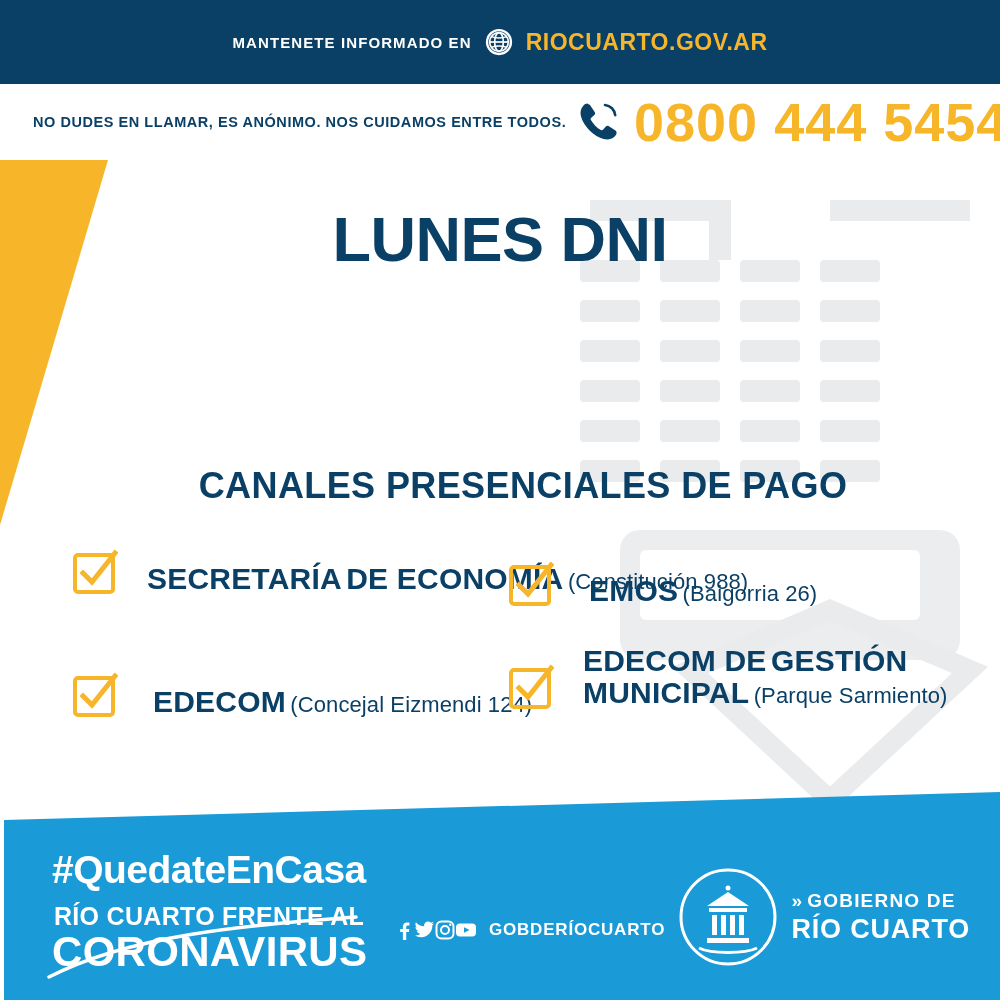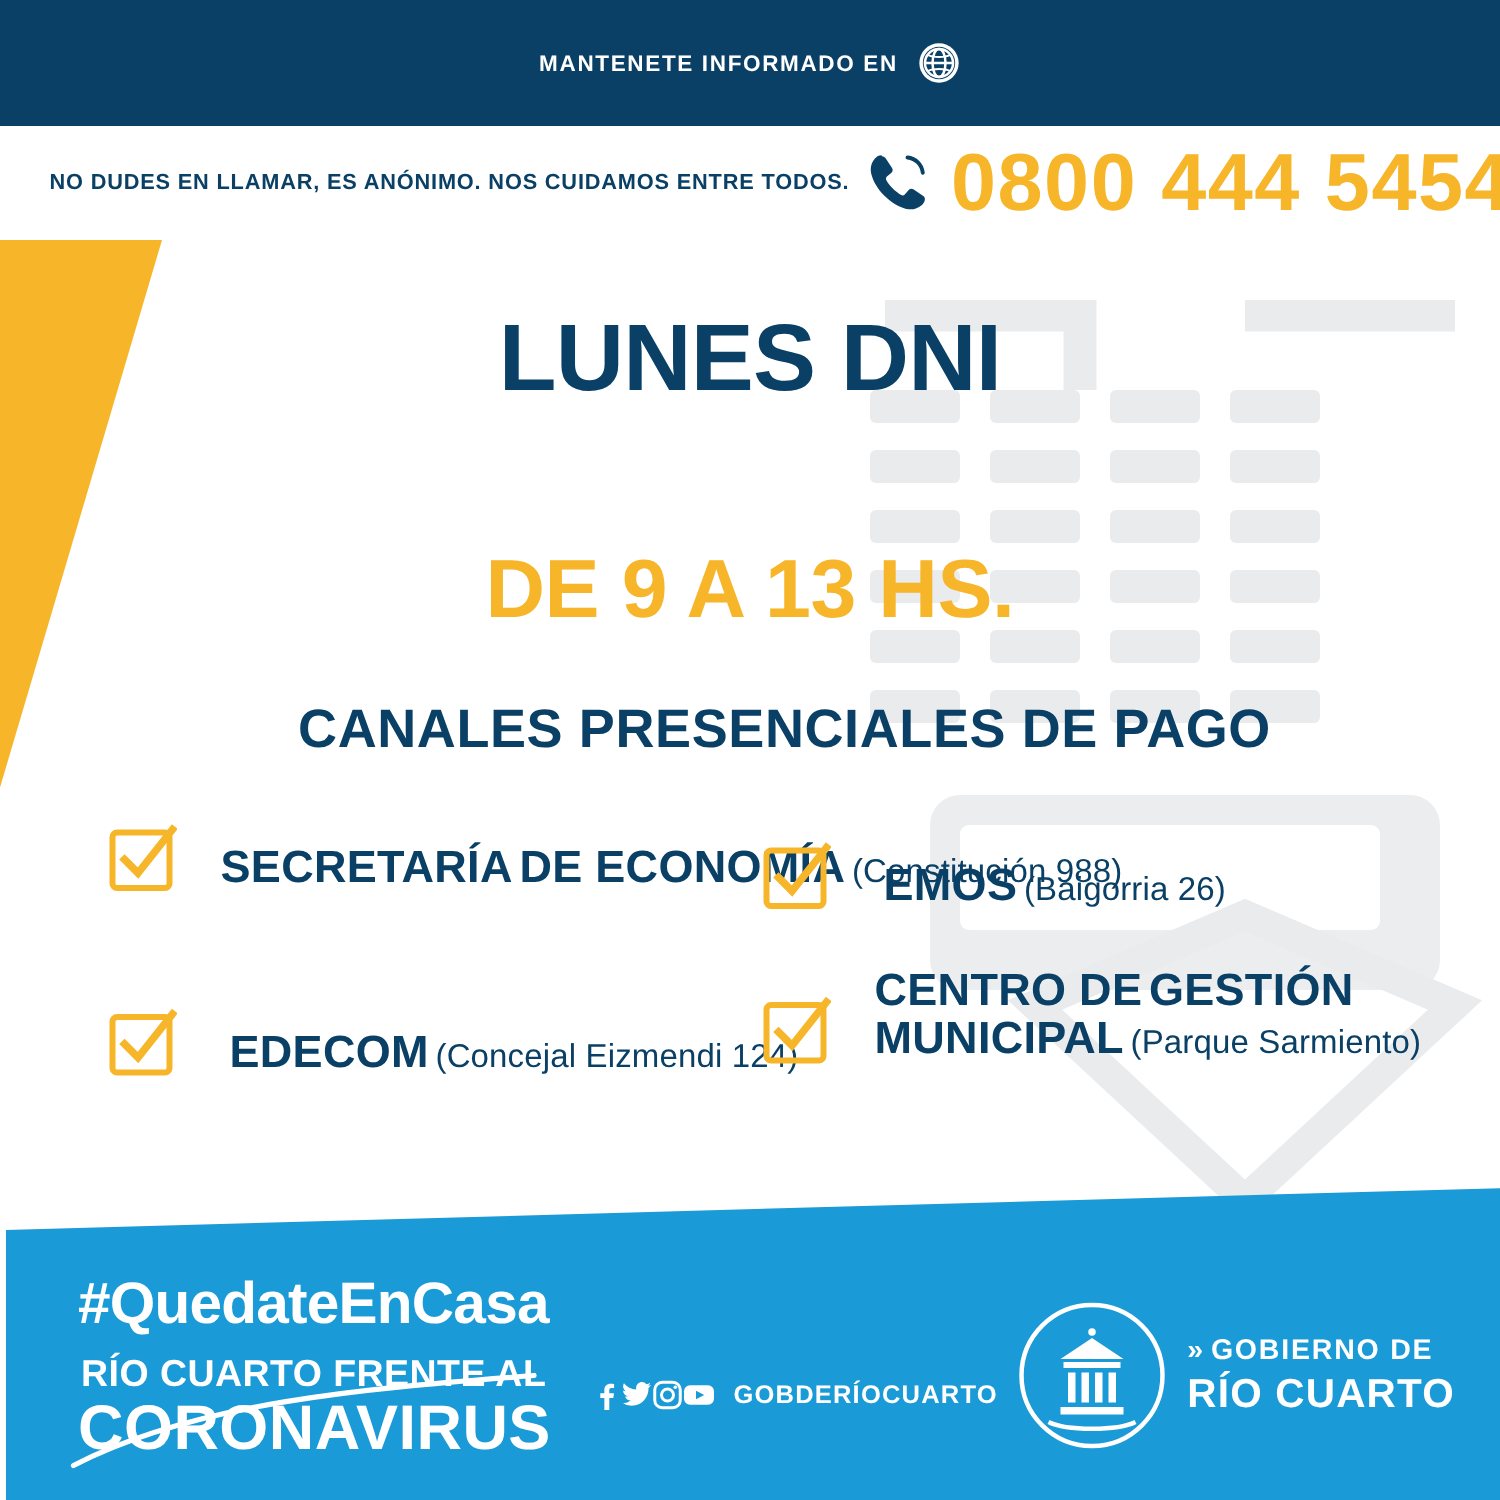--- a/index.html
+++ b/index.html
@@ -230,20 +230,21 @@
       <svg class="globe-icon" viewBox="0 0 32 32" aria-hidden="true">
         <circle cx="16" cy="16" r="14" fill="#ffffff"></circle>
         <circle cx="16" cy="16" r="11.5" fill="#0b4066"></circle>
         <circle cx="16" cy="16" r="10" fill="none" stroke="#ffffff" stroke-width="1.8"></circle>
         <ellipse cx="16" cy="16" rx="4.6" ry="10" fill="none" stroke="#ffffff" stroke-width="1.8"></ellipse>
         <line x1="6" y1="16" x2="26" y2="16" stroke="#ffffff" stroke-width="1.8"></line>
         <path d="M8 10.2 C12 12.2, 20 12.2, 24 10.2" fill="none" stroke="#ffffff" stroke-width="1.5"></path>
         <path d="M8 21.8 C12 19.8, 20 19.8, 24 21.8" fill="none" stroke="#ffffff" stroke-width="1.5"></path>
       </svg>
     </span>
+    <span class="topbar-url">RIOCUARTO.GOV.AR</span>
   </div>
 
   <div class="phonebar">
     <span class="phonebar-text">NO DUDES EN LLAMAR, ES ANÓNIMO. NOS CUIDAMOS ENTRE TODOS.</span>
     <span class="phone-icon-wrap">
       <svg class="phone-icon" viewBox="0 0 50 50" aria-hidden="true">
         <path d="M14.5 6.5c-1.6 0-3 .8-4.2 2.2-2.6 3-3.4 6.6-2.3 10.8 1.2 4.6 4.2 9.6 8.6 14 4.4 4.4 9.4 7.4 14 8.6 4.2 1.1 7.8.3 10.8-2.3 1.4-1.2 2.2-2.6 2.2-4.2 0-.8-.4-1.5-1.1-2l-6.6-4.4c-1-.7-2.3-.5-3.1.4l-2.6 3c-.6.7-1.6.9-2.4.4-1.9-1.1-3.8-2.5-5.6-4.3-1.8-1.8-3.2-3.7-4.3-5.6-.5-.8-.3-1.8.4-2.4l3-2.6c.9-.8 1.1-2.1.4-3.1l-4.4-6.6c-.5-.7-1.2-1.1-2-1.1z" fill="#0b4066"></path>
         <path d="M32 8c5.5.6 9.6 4.7 10.2 10.2" fill="none" stroke="#0b4066" stroke-width="2.6" stroke-linecap="round"></path>
       </svg>
     </span>
@@ -291,21 +292,20 @@
         <rect x="60" y="350" width="280" height="70" rx="6"></rect>
       </g>
       <path d="M110 470 L250 410 L390 470 L250 600 Z" fill="none" stroke="#e9ebed" stroke-width="20"></path>
     </svg>
   </div>
 
   <div class="main">
     <div class="headline">
       <span>LUNES DNI</span>
     </div>
-    <div class="headline-hours">DE 9 A 13 HS.</div>
     <div class="subtitle">CANALES PRESENCIALES DE PAGO</div>
 
     <div class="channels">
 
       <div class="channel ch-0">
         <span>
           <svg class="check-box" viewBox="0 0 46 46" aria-hidden="true">
             <rect x="3" y="6" width="38" height="37" rx="3" fill="none" stroke="#f7b52a" stroke-width="4"></rect>
             <path d="M11 24 L20 33 L43 4" fill="none" stroke="#f7b52a" stroke-width="5" stroke-linecap="square"></path>
           </svg>
@@ -344,21 +344,21 @@
       </div>
 
       <div class="channel ch-3">
         <span>
           <svg class="check-box" viewBox="0 0 46 46" aria-hidden="true">
             <rect x="3" y="6" width="38" height="37" rx="3" fill="none" stroke="#f7b52a" stroke-width="4"></rect>
             <path d="M11 24 L20 33 L43 4" fill="none" stroke="#f7b52a" stroke-width="5" stroke-linecap="square"></path>
           </svg>
         </span>
         <span class="channel-text">
-          <span class="channel-name">CENTRO DE</span>
+          <span class="channel-name">EDECOM DE</span>
           <span class="channel-name">GESTIÓN MUNICIPAL</span>
           <span class="channel-addr">(Parque Sarmiento)</span>
         </span>
       </div>
 
     </div>
   </div>
 
   <div class="footer">
     <div class="footer-diag"></div>

